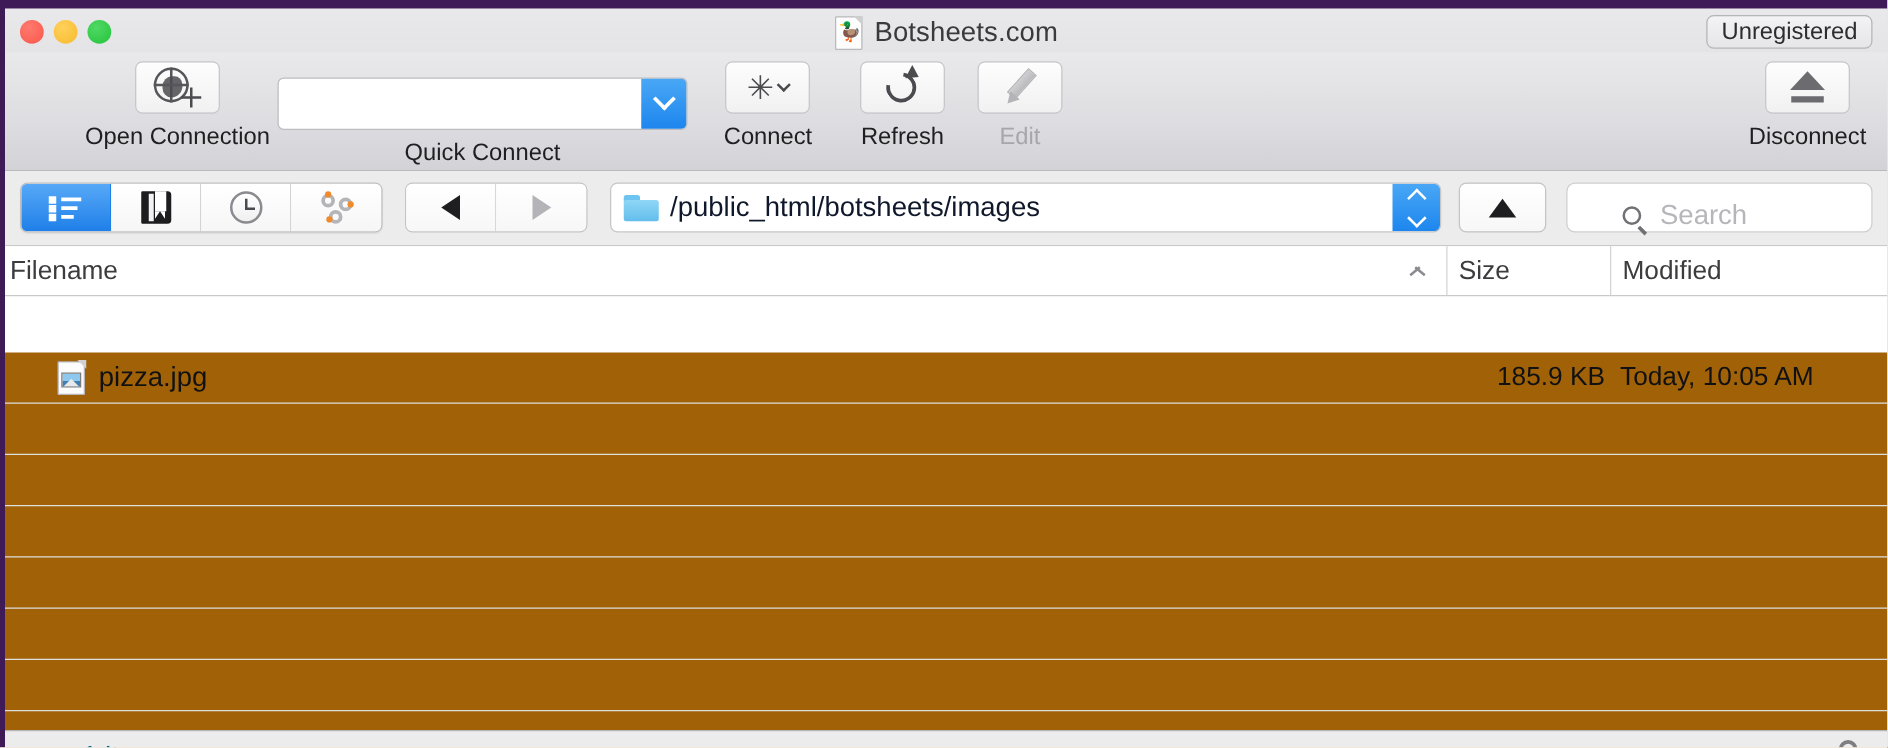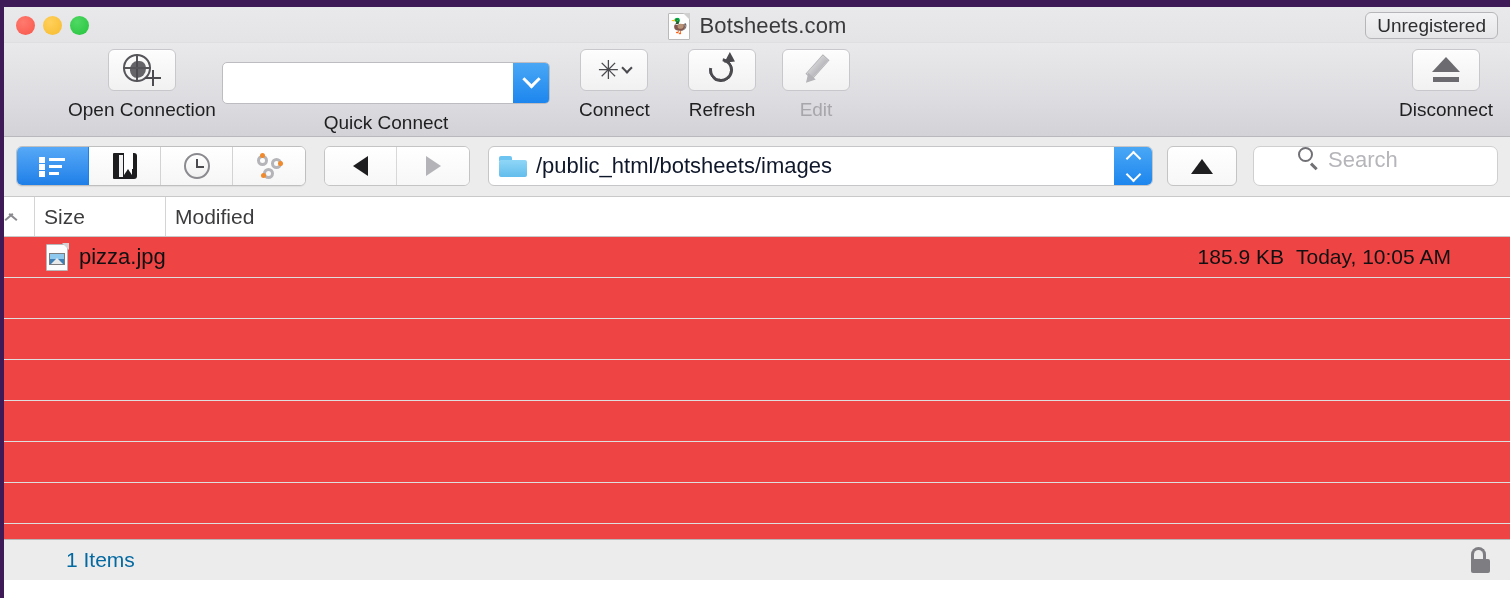--- a/index.html
+++ b/index.html
@@ -394,21 +394,21 @@
     width: 0; height: 0;
     border-left: 11px solid transparent; border-right: 11px solid transparent;
     border-bottom: 15px solid #1e1e20;
   }
 
   .searchbox {
     position: absolute; left: 1249px; top: 9px;
     width: 245px; height: 40px;
     background: #ffffff;
     border: 1px solid #cfcfcf; border-radius: 7px;
-    display: flex; align-items: flex-start;
+    display: flex; align-items: flex-end;
   }
   .mag { position: relative; width: 20px; height: 20px; margin-left: 44px; flex:none; }
   .mag .lens {
     position: absolute; left: 0; top: 0; width: 15px; height: 15px;
     border: 2.5px solid #707075; border-radius: 50%;
   }
   .mag .handle {
     position: absolute; right: 0px; bottom: 0px;
     width: 8px; height: 2.5px; background: #707075;
     transform: rotate(45deg);
@@ -451,22 +451,23 @@
   }
   .ch-mod {
     width: 222px; padding-left: 9px;
     border-left: 1px solid #d4d4d4;
   }
 
   
   .filelist {
     position: relative;
     height: 302px;
-    background: #ef4444;
+    background: #a16207;
     overflow: hidden;
+    margin-top: 45px;
   }
   .row {
     position: relative;
     height: 41px;
     display: flex; align-items: center;
     border-bottom: 1px solid #dedede;
   }
   .cell-name {
     flex: 1; display: flex; align-items: center; gap: 11px;
     padding-left: 42px;
@@ -686,20 +687,23 @@
       <div class="searchbox">
         <span class="mag">
           <span class="lens"></span>
             <span class="handle"></span>
         </span>
         <input class="search-input" type="text" value="" placeholder="Search" style="">
       </div>
     </div>
 
     <div class="colhead">
+      <div class="ch ch-filename">
+        <span>Filename</span>
+      </div>
       <span class="ch-sort"></span>
       <div class="ch ch-size">
         <span>Size</span>
       </div>
       <div class="ch ch-mod">
         <span>Modified</span>
       </div>
     </div>
 
     <div class="filelist">

